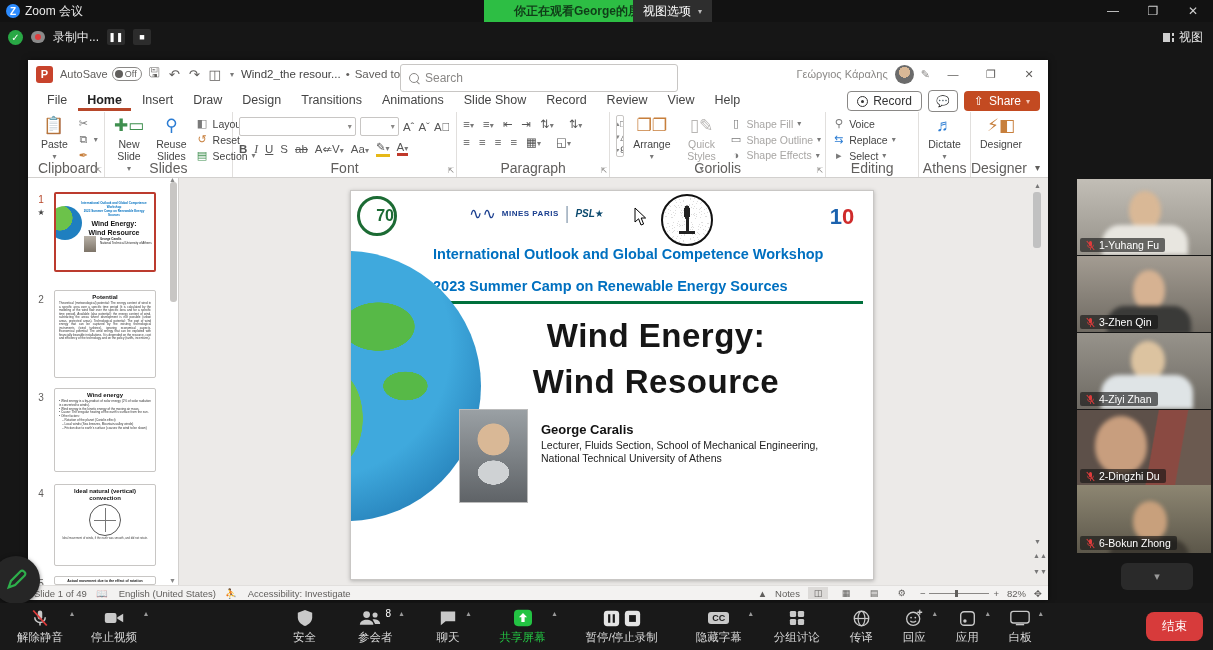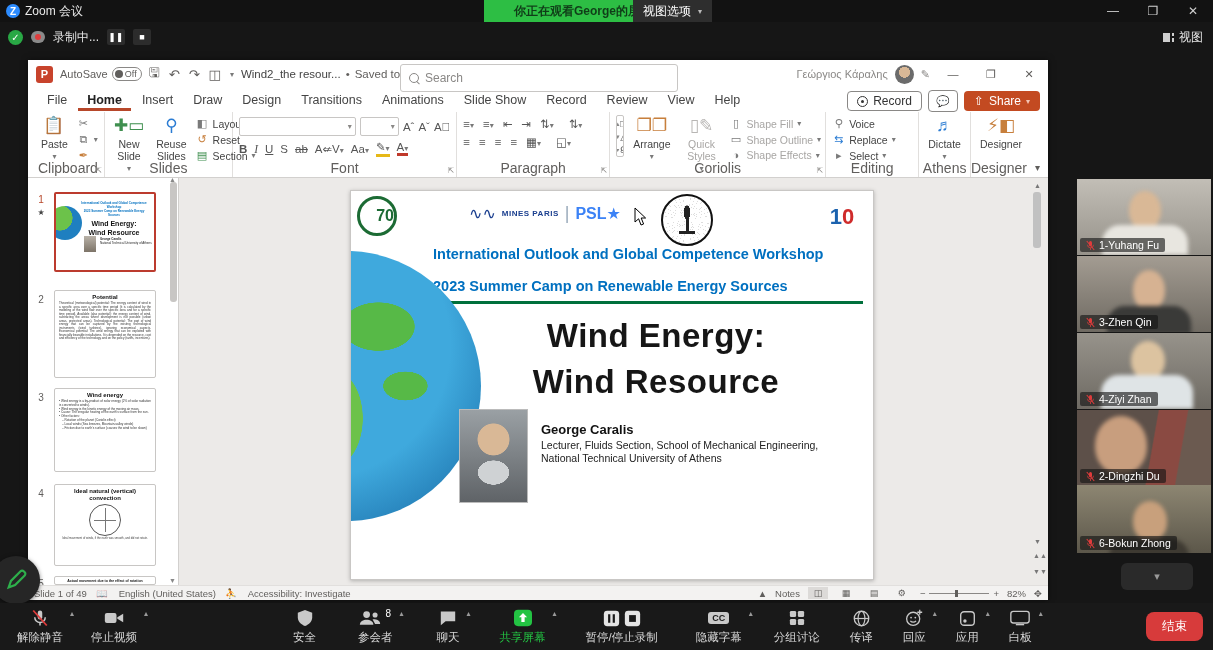--- a/index.html
+++ b/index.html
@@ -97,21 +97,21 @@
   
   .canvas-scroll{position:absolute;right:6px;top:2px;width:9px;height:100%;}
   .cthumb{position:absolute;top:12px;left:0;width:8px;height:56px;background:#c1c1c1;border-radius:3px;}
   .carrow{position:absolute;left:0;width:9px;text-align:center;font-size:7px;color:#777;}
   .slide{position:absolute;left:322px;top:12px;width:522px;height:388px;background:#fff;border:1px solid #c9c7c5;box-shadow:0 1px 4px rgba(0,0,0,.25);overflow:hidden;}
   .logo70{position:absolute;left:6px;top:5px;width:40px;height:40px;border-radius:50%;border:3px solid #1c6b34;color:#1c6b34;font-weight:bold;font-size:16px;display:flex;align-items:center;justify-content:flex-end;box-sizing:border-box;}
   .mines{position:absolute;left:118px;top:12px;display:flex;align-items:center;gap:6px;}
   .mines .swoosh{font-size:16px;color:#1b3f8f;font-style:italic;}
   .mines .mtxt{font-size:8px;font-weight:bold;color:#1b3f8f;letter-spacing:.5px;}
   .mines .sep{color:#9ab;font-size:18px;font-weight:100;}
-  .mines .psl{font-size:16px;font-weight:bold;color:#3b82f6;}
+  .mines .psl{font-size:10px;font-weight:bold;color:#0c4a6e;font-style:italic;}
   .ntua{position:absolute;left:310px;top:3px;width:52px;height:52px;border-radius:50%;border:2px solid #111;box-sizing:border-box;display:flex;align-items:center;justify-content:center;background:repeating-conic-gradient(#fff 0 9deg,#ddd 9deg 10deg);}
   .ntua .fig{width:26px;height:38px;background:radial-gradient(ellipse at 50% 30%,#222 0 18%,transparent 19%),linear-gradient(#222,#222) 50% 60%/3px 22px no-repeat,linear-gradient(#222,#222) 50% 85%/16px 3px no-repeat;}
   .logo10{position:absolute;right:8px;top:6px;width:46px;height:40px;display:flex;align-items:center;justify-content:center;font-weight:bold;font-size:22px;}
   .logo10 .one{color:#1b62ae;}
   .logo10 .zero{color:#cf2b2b;}
   .wsline{position:absolute;left:82px;width:430px;color:#0070c0;font-weight:bold;font-size:14.5px;}
   .greenrule{position:absolute;left:82px;top:110px;width:430px;height:3px;background:#00703c;}
   .bigglobe{position:absolute;left:-140px;top:60px;width:270px;height:270px;border-radius:50%;
     background:
       radial-gradient(ellipse 60px 40px at 62% 28%,#57b947 0 60%,transparent 61%),

